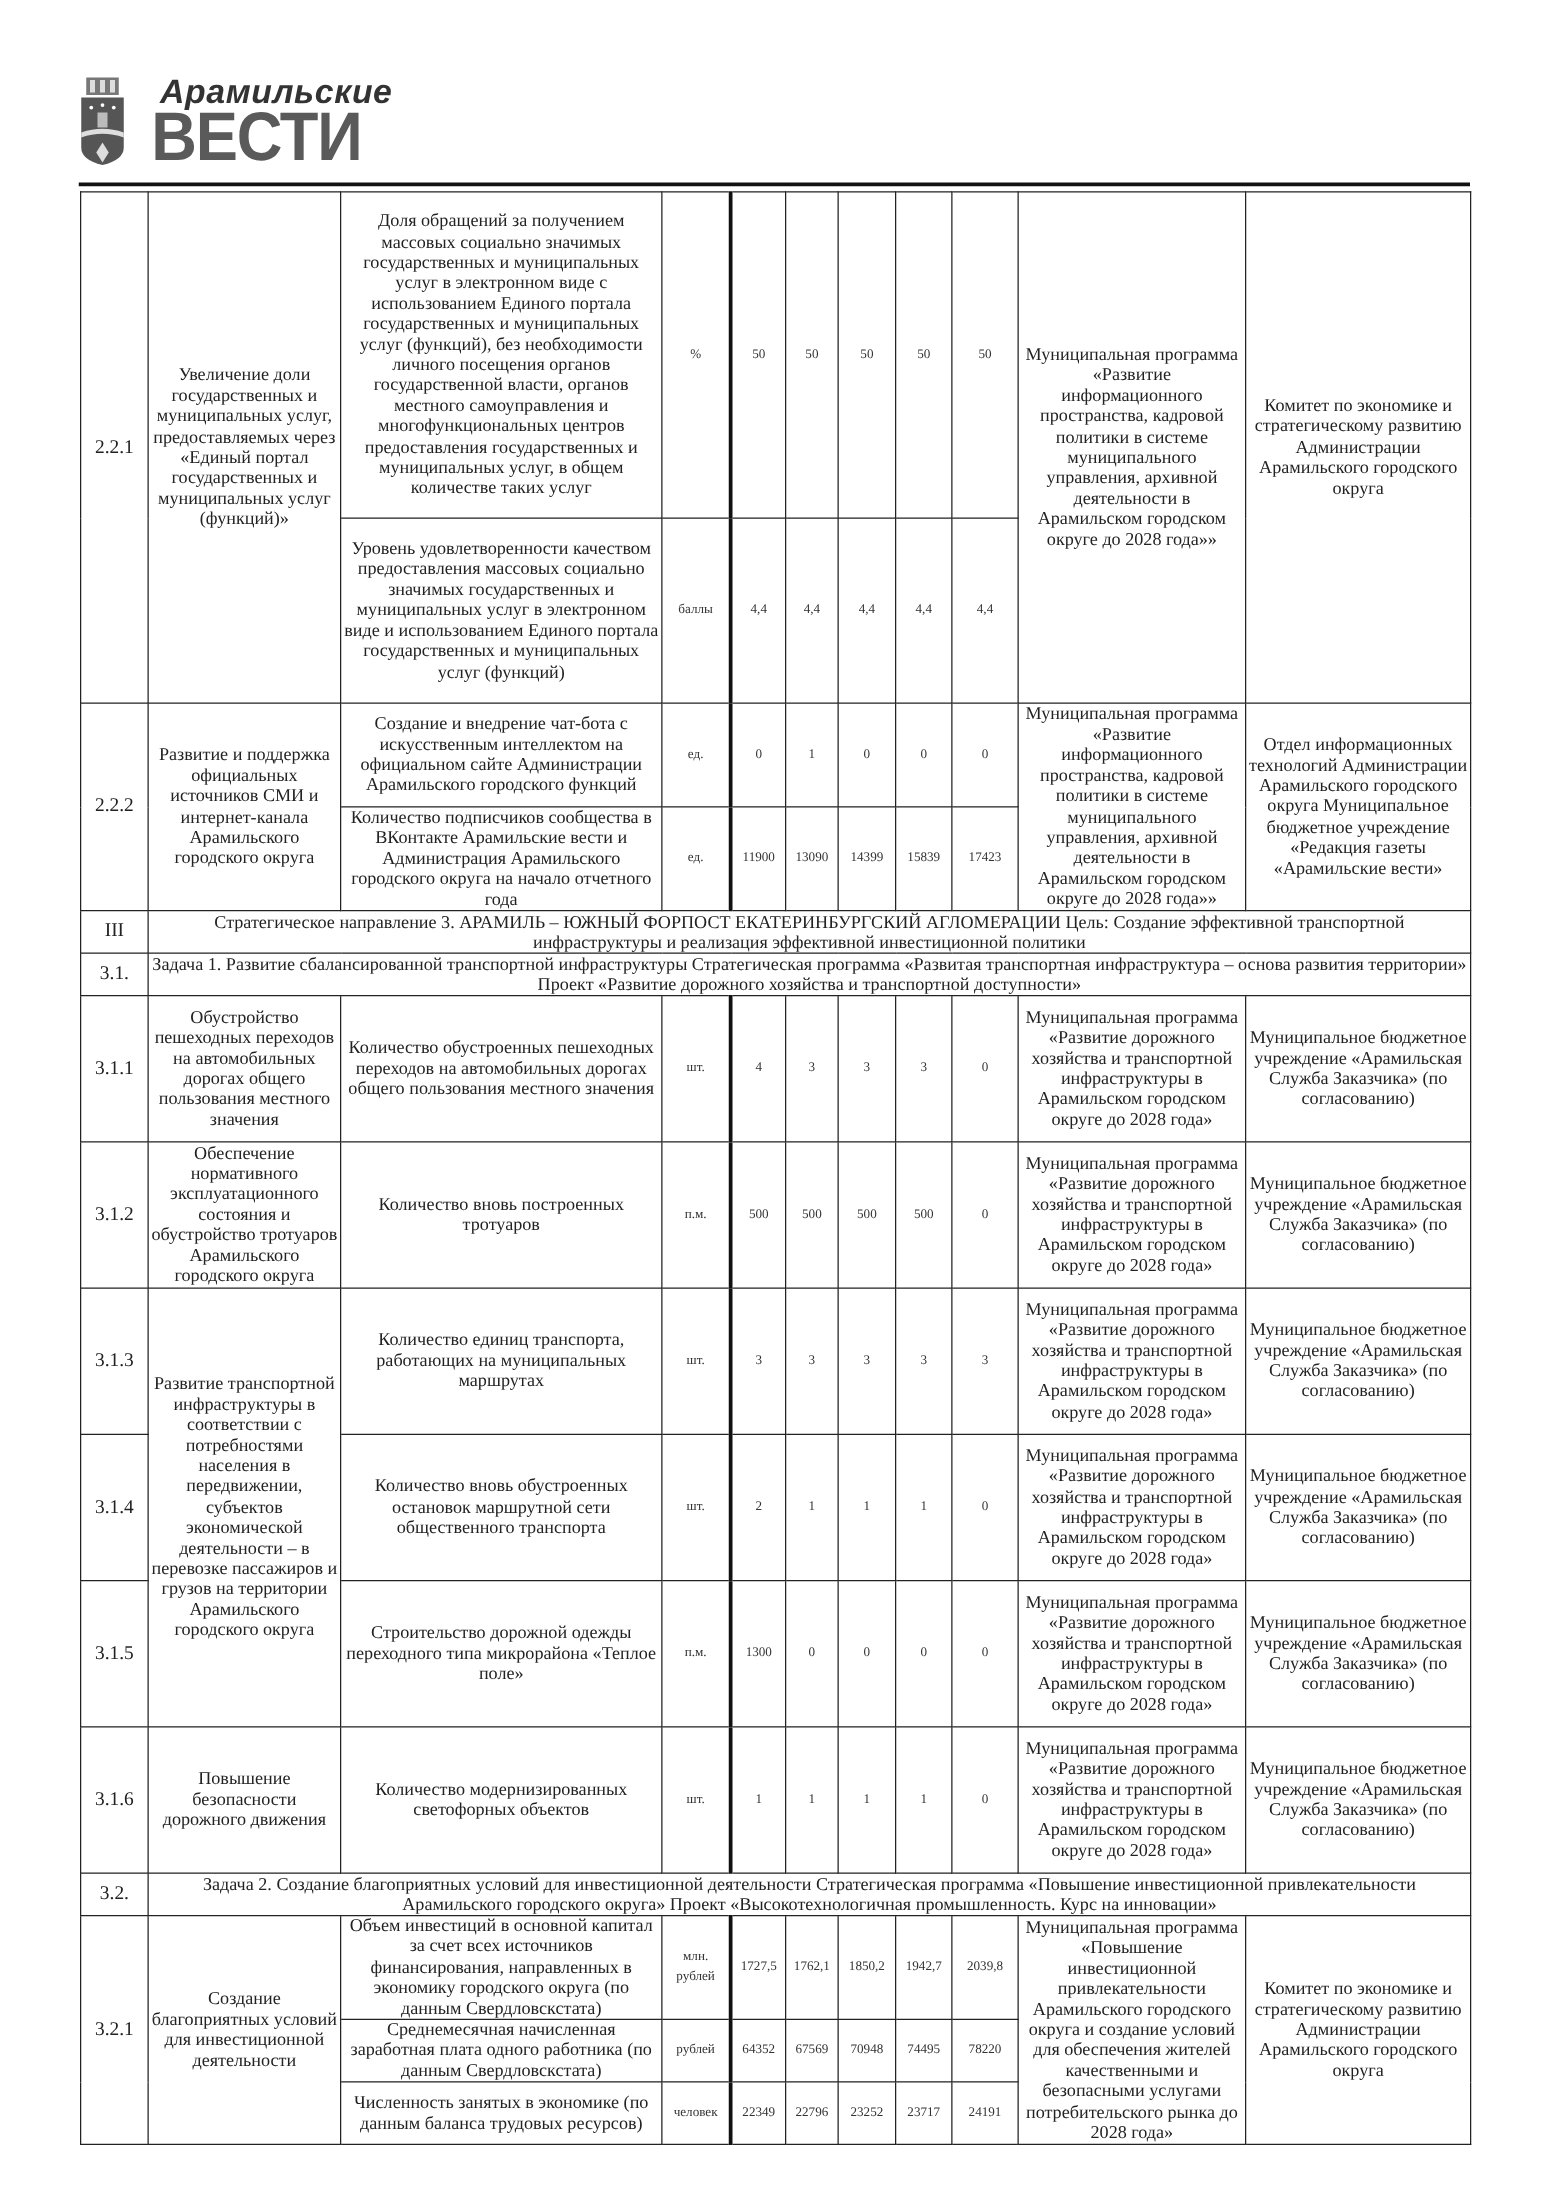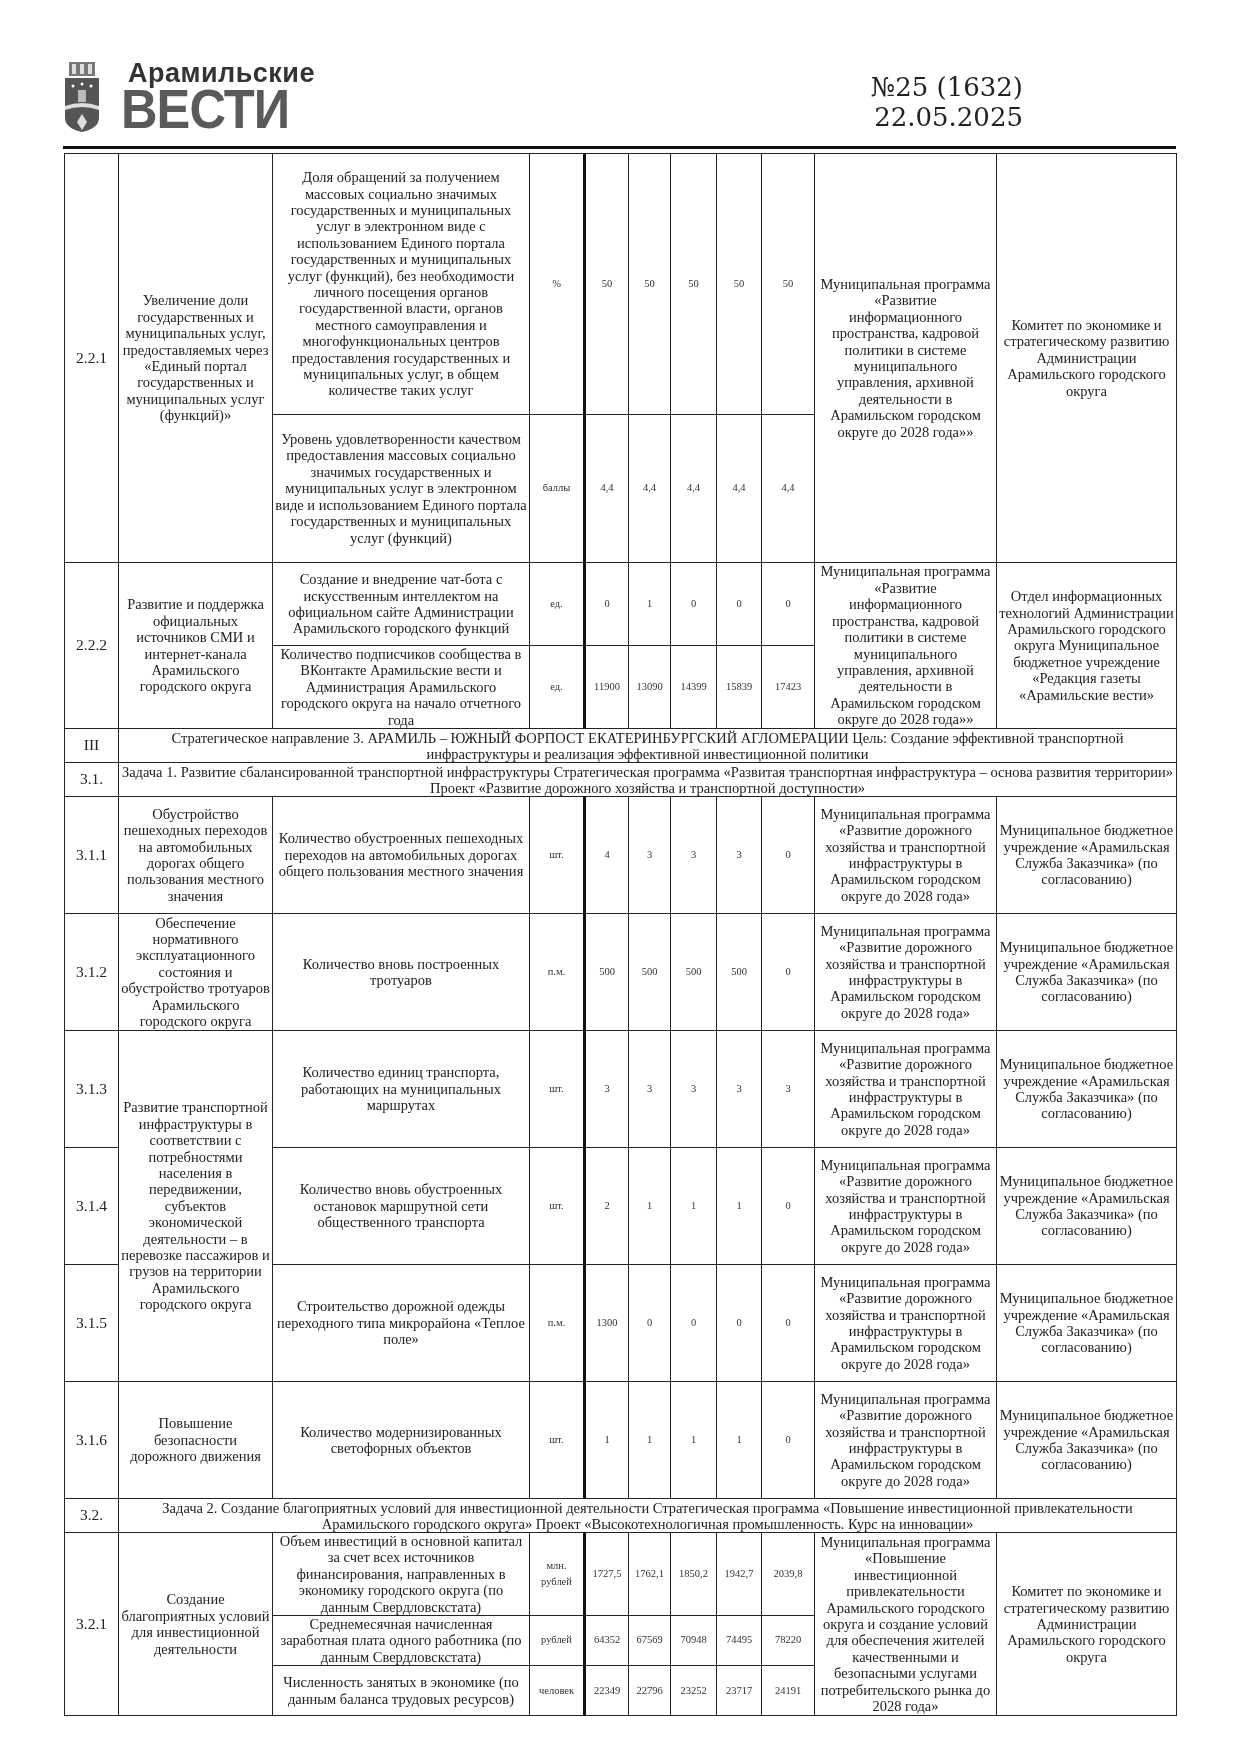--- a/index.html
+++ b/index.html
@@ -1,19 +1,19 @@
 <!DOCTYPE html>
 <html><head>
 <meta charset="utf-8">
 <style>
   html, body { margin:0; padding:0; background:#fff; }
   body { width:1241px; height:1754px; position:relative; overflow:hidden; font-family:"Liberation Serif", serif; color:#222; }
   .header { position:absolute; left:0; top:0; width:1241px; height:150px; }
   .logo-emblem { position:absolute; left:63px; top:60px; width:38px; height:74px; }
-  .logo-text-top { position:absolute; left:128px; top:58px; font-family:"Liberation Sans", sans-serif; font-size:27px; font-weight:bold; color:#333; letter-spacing:0.5px; }
+  .logo-text-top { position:absolute; left:128px; top:58px; font-family:"Liberation Sans", sans-serif; font-size:27px; font-weight:bold; color:#333; letter-spacing:0.5px;font-style:italic; }
   .logo-text-main { position:absolute; left:121px; top:82px; font-family:"Liberation Sans", sans-serif; font-size:55px; font-weight:bold; color:#5a5a5a; letter-spacing:-1px; line-height:1; transform:scaleX(0.92); transform-origin:left; }
   .section-title { position:absolute; left:340px; top:66px; font-family:"DejaVu Serif", serif; font-style:italic; font-size:50px; color:#222; letter-spacing:1px; }
   .issue-no { position:absolute; right:218px; top:72px; font-family:"DejaVu Serif", serif; font-size:26px; color:#222; text-align:right; line-height:30px; }
   .page-num { position:absolute; left:1040px; top:50px; font-family:"Liberation Sans", sans-serif; font-weight:bold; font-size:88px; color:#1a1a1a; letter-spacing:-7px; line-height:1; }
   .top-rule { position:absolute; left:63px; top:146px; width:1113px; height:3px; background:#111; }
 
   table.main { position:absolute; left:64px; top:153px; width:1112px; border-collapse:collapse; table-layout:fixed; font-size:14.5px; line-height:16.4px; }
   table.main td { border:1.5px solid #222; text-align:center; vertical-align:middle; padding:0 2px; }
   td.num { font-size:15.5px; }
   td.unit, td.val { font-size:10.5px; color:#333; }
@@ -34,24 +34,20 @@
     <path d="M2 18 H36 V58 Q36 68 19 72 Q2 68 2 58 Z" fill="#555"></path>
     <circle cx="10" cy="26" r="1.5" fill="#fff"></circle>
       <circle cx="19" cy="24" r="1.5" fill="#fff"></circle>
       <circle cx="28" cy="26" r="1.5" fill="#fff"></circle>
     <rect x="15" y="30" width="8" height="12" fill="#bbb"></rect>
     <path d="M2 46 Q19 40 36 46 V50 Q19 44 2 50 Z" fill="#ddd"></path>
     <path d="M19 54 L24 62 L19 70 L14 62 Z" fill="#ddd"></path>
   </svg>
   <div class="logo-text-top">Арамильские</div>
   <div class="logo-text-main">ВЕСТИ</div>
-  <div class="issue-no">
-    <div>№25 (1632)</div>
-    <div>22.05.2025</div>
-  </div>
   <div class="top-rule"></div>
 </div>
 
 <table class="main">
   <colgroup>
     <col style="width:54px">
       <col style="width:154px">
       <col style="width:257px">
       <col style="width:55px">
     <col style="width:44px">

